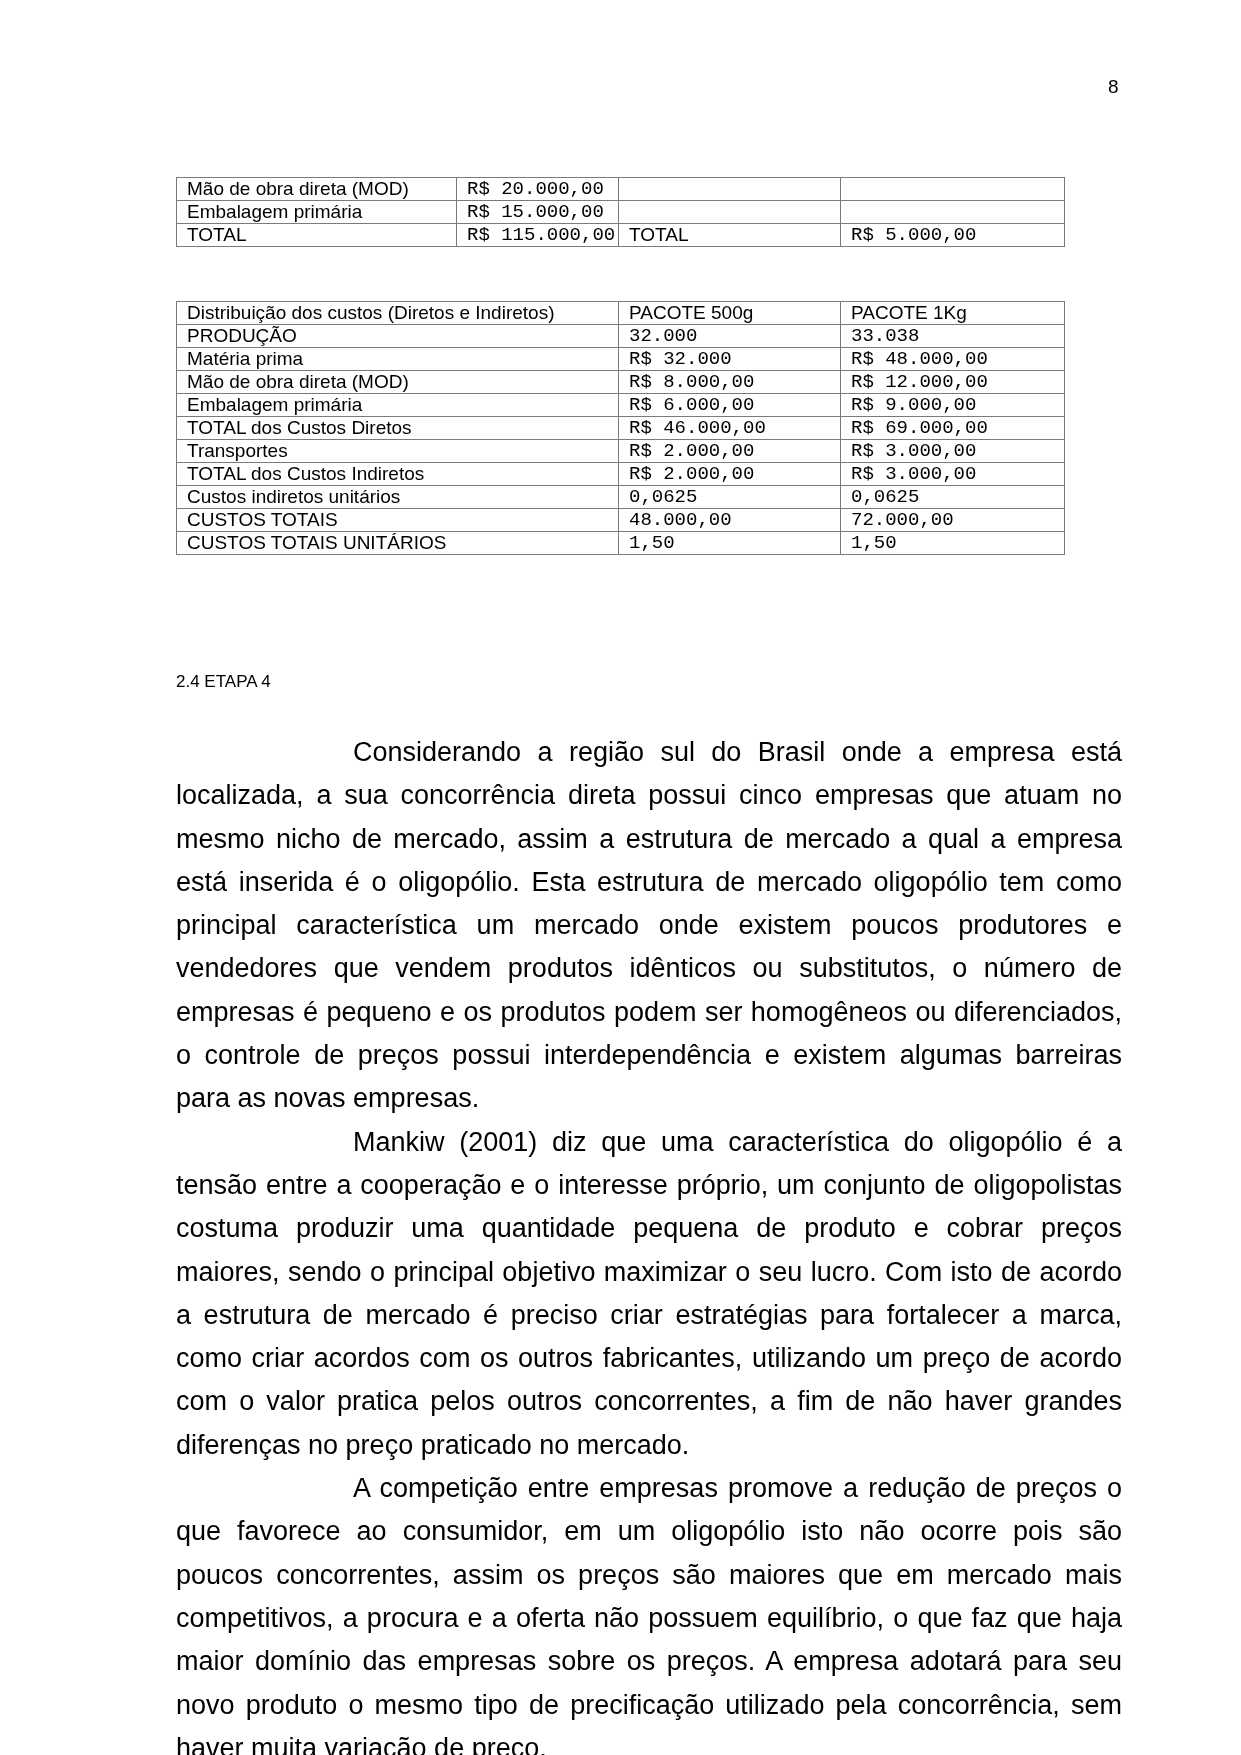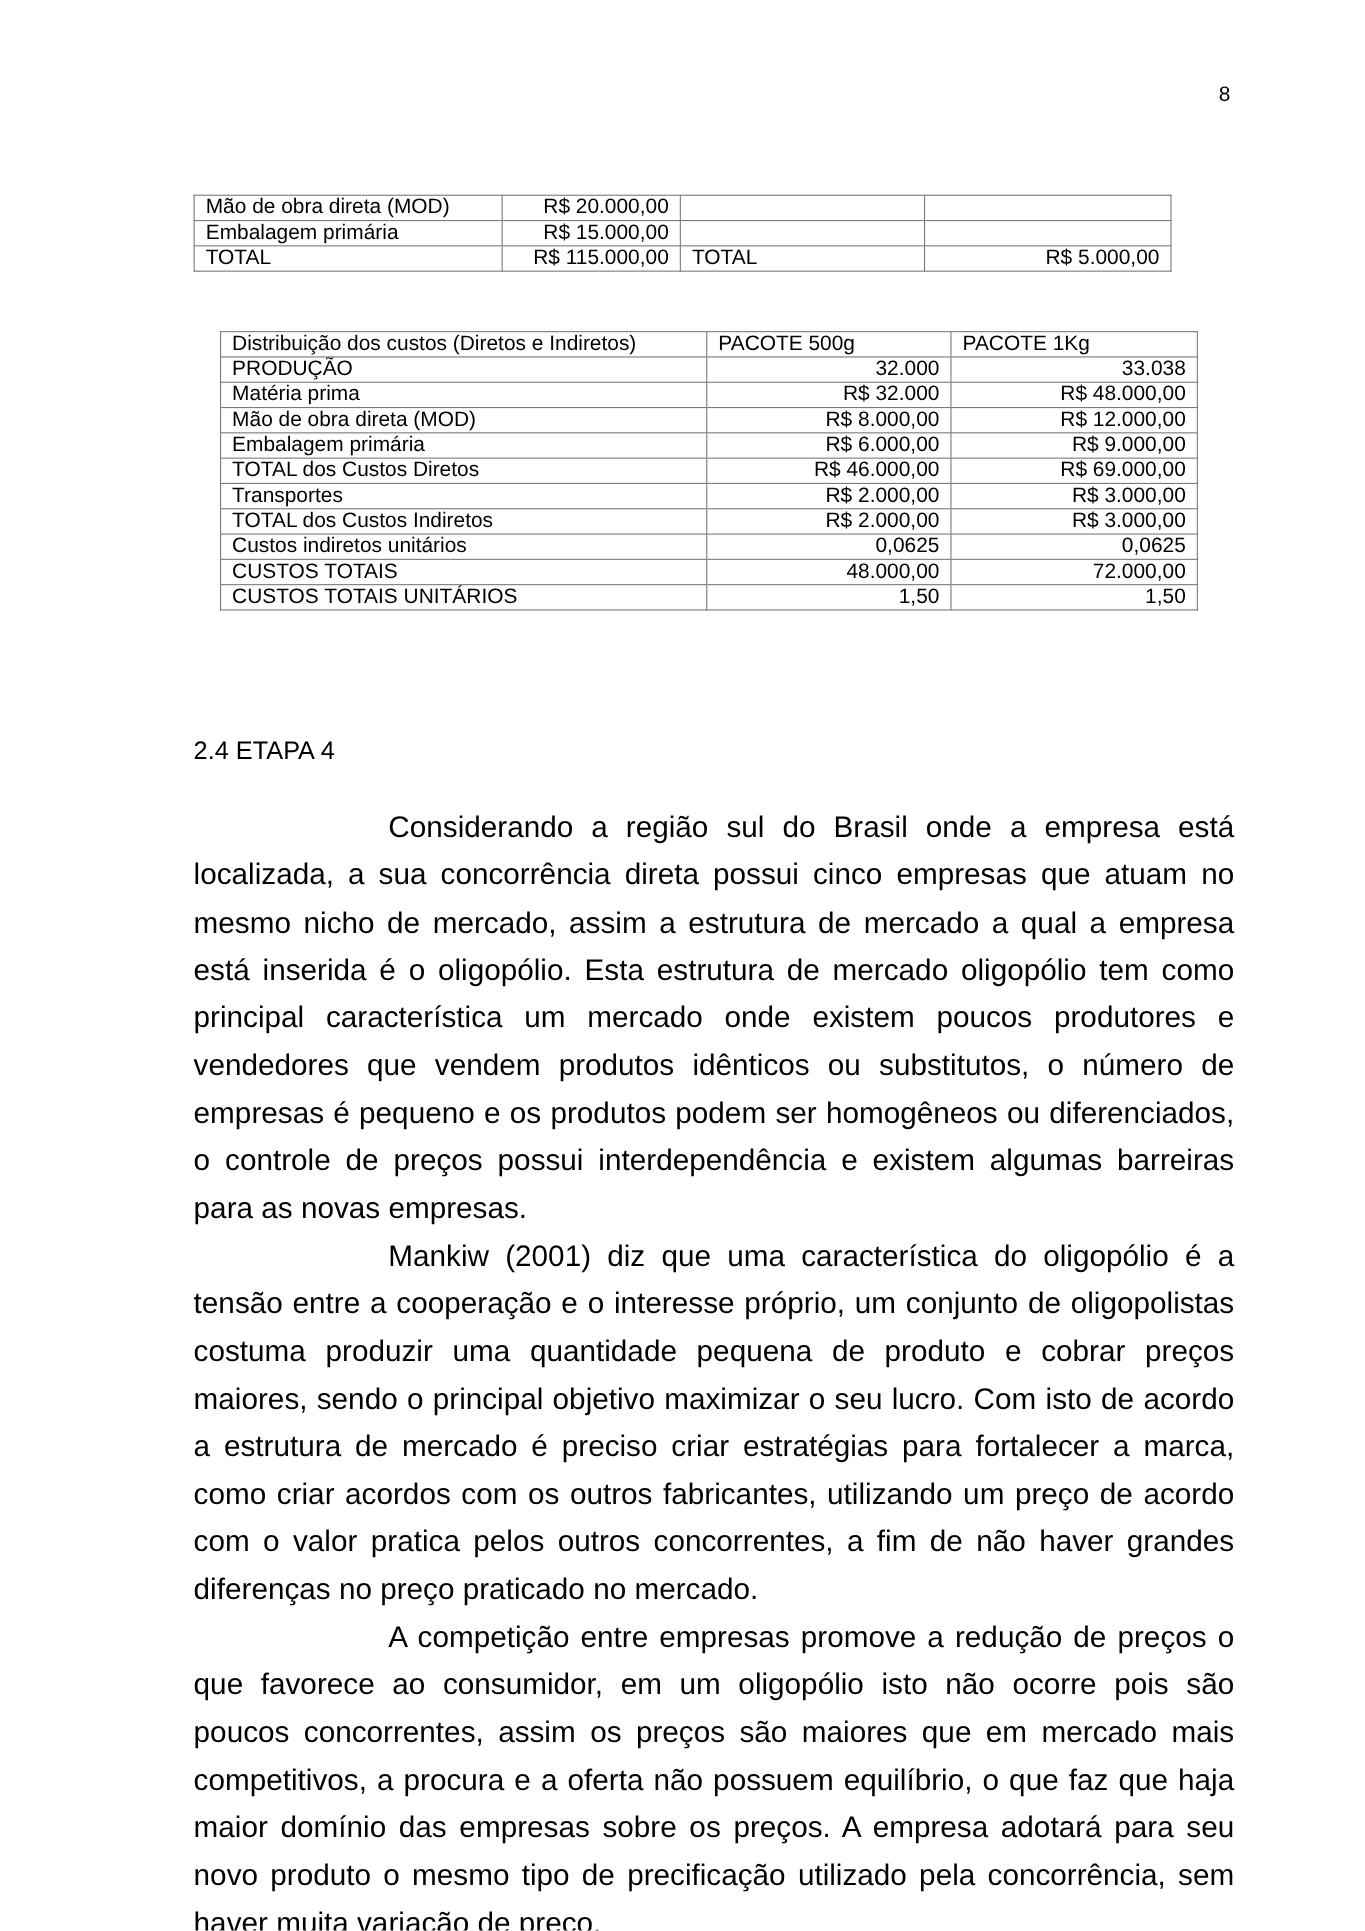--- a/index.html
+++ b/index.html
@@ -14,27 +14,27 @@
     table.cost {
       position: absolute; left: 176px; width: 888px;
       border-collapse: collapse; table-layout: fixed;
       font-size: 19px;
     }
     table.cost td {
       border: 1.5px solid #7a7a7a;
       height: 22px; line-height: 22px; padding: 0 10px;
       white-space: nowrap; overflow: hidden;
     }
-    table.cost td.c { text-align: right; }
+    table.cost td.c { text-align: left; font-family: Liberation Mono, monospace; }
     table.cost td.l { text-align: left; }
     #table-1 { top: 177px; }
-    #table-2 { top: 301px; margin-left: 24px; }
+    #table-2 { top: 301px; }
     .heading {
       position: absolute; top: 670px; left: 176px;
-      font-size: 23px; line-height: 24px;
+      font-size: 17px; line-height: 24px;
     }
     .body-text {
       position: absolute; top: 731px; left: 176px; width: 946px;
       font-size: 27px; line-height: 43.3px; text-align: justify;
     }
     .body-text p { margin: 0; text-indent: 177px; }
   </style>
 </head>
 <body>
 

